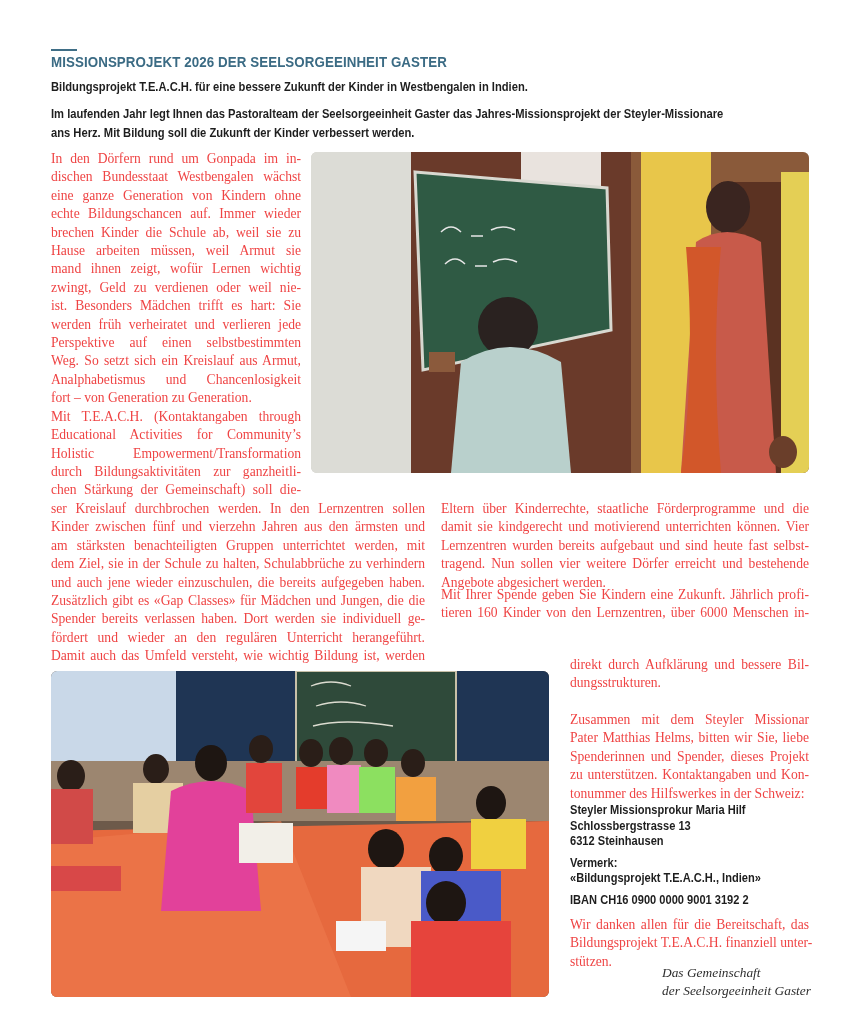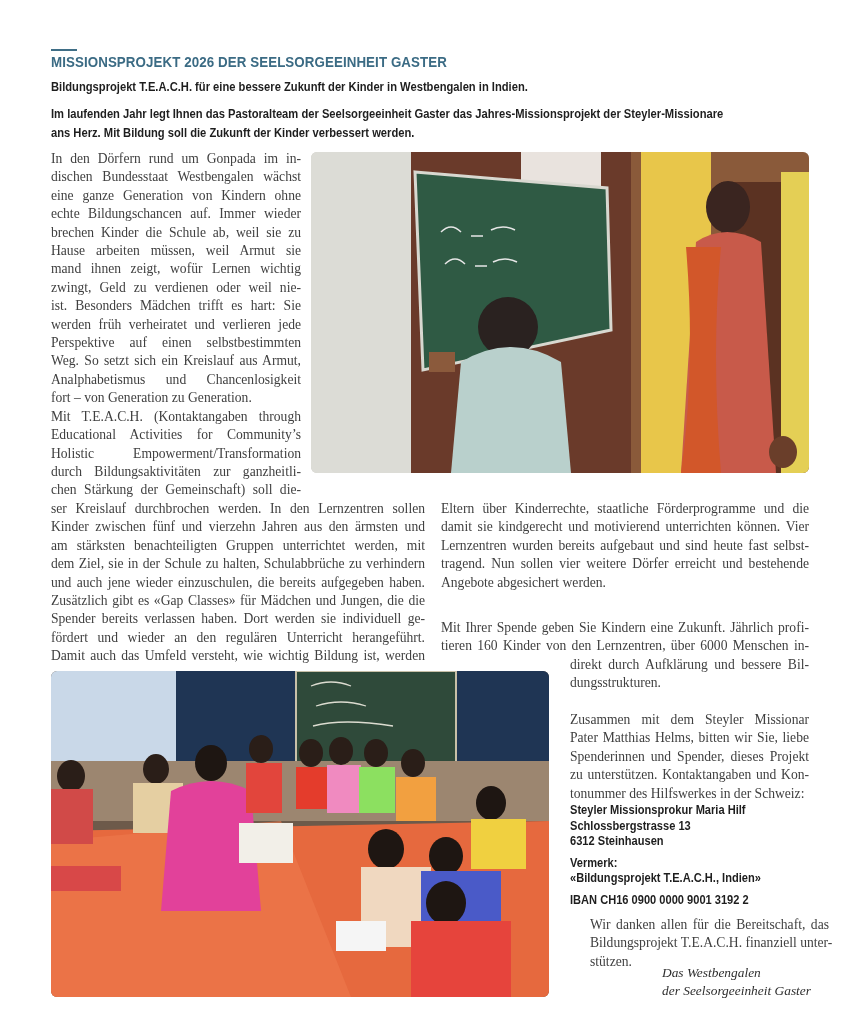--- a/index.html
+++ b/index.html
@@ -62,21 +62,21 @@
       line-height: 19px;
       color: #1e1e1e;
       transform: scaleX(0.86);
       transform-origin: left top;
     }
     .lead span { display: block; white-space: nowrap; }
 
     .body-text {
       font-size: 13.6px;
       line-height: 18.4px;
-      color: #404040;
+      color: #ef4444;
       text-align: justify;
     }
     .col-left-top {
       position: absolute;
       left: 51px;
       top: 150px;
       width: 250px;
     }
     .col-left-top span, .col-wide span, .col-right span, .col-right-narrow span {
       display: block;
@@ -94,21 +94,21 @@
     }
     .col-right {
       position: absolute;
       left: 441px;
       top: 500px;
       width: 368px;
     }
     .col-right-2 {
       position: absolute;
       left: 441px;
-      top: 619px;
+      top: 586px;
       width: 368px;
     }
     .col-right-narrow {
       position: absolute;
       left: 570px;
       width: 239px;
     }
 
     .photo {
       position: absolute;
@@ -141,21 +141,20 @@
       transform-origin: left top;
     }
     .contact .line { display: block; white-space: nowrap; line-height: 15.5px; }
     .contact .gap { height: 6px; }
 
     .closing {
       position: absolute;
       left: 570px;
       top: 916px;
       width: 239px;
-      margin-left: 20px;
     }
     .signature {
       position: absolute;
       left: 662px;
       top: 964px;
       font-style: italic;
       font-size: 13.4px;
       line-height: 18px;
       color: #2e2e2e;
     }
@@ -306,15 +305,15 @@
   <span class="line">IBAN CH16 0900 0000 9001 3192 2</span>
 </div>
 
 <div class="closing body-text">
   <span style="display:block;white-space:nowrap;text-align-last:justify;">Wir danken allen für die Bereitschaft, das</span>
   <span style="display:block;white-space:nowrap;text-align-last:justify;">Bildungsprojekt T.E.A.C.H. finanziell unter-</span>
   <span style="display:block;white-space:nowrap;">stützen.</span>
 </div>
 
 <div class="signature">
-  <span>Das Westbengalen</span>
+  <span>Das Gemeinschaft</span>
   <span>der Seelsorgeeinheit Gaster</span>
 </div>
 
 </body></html>

